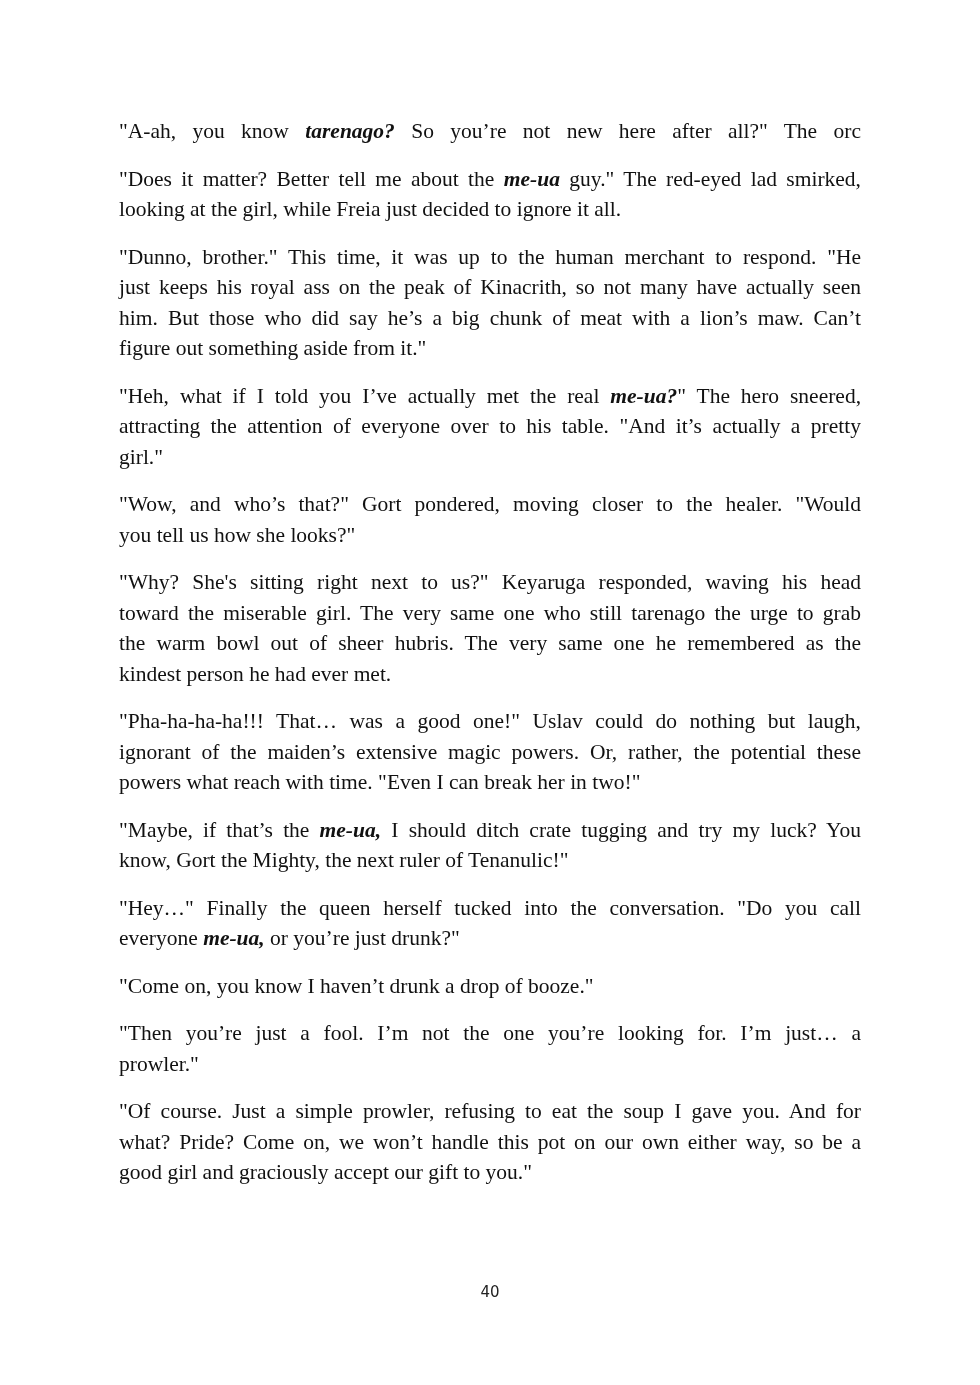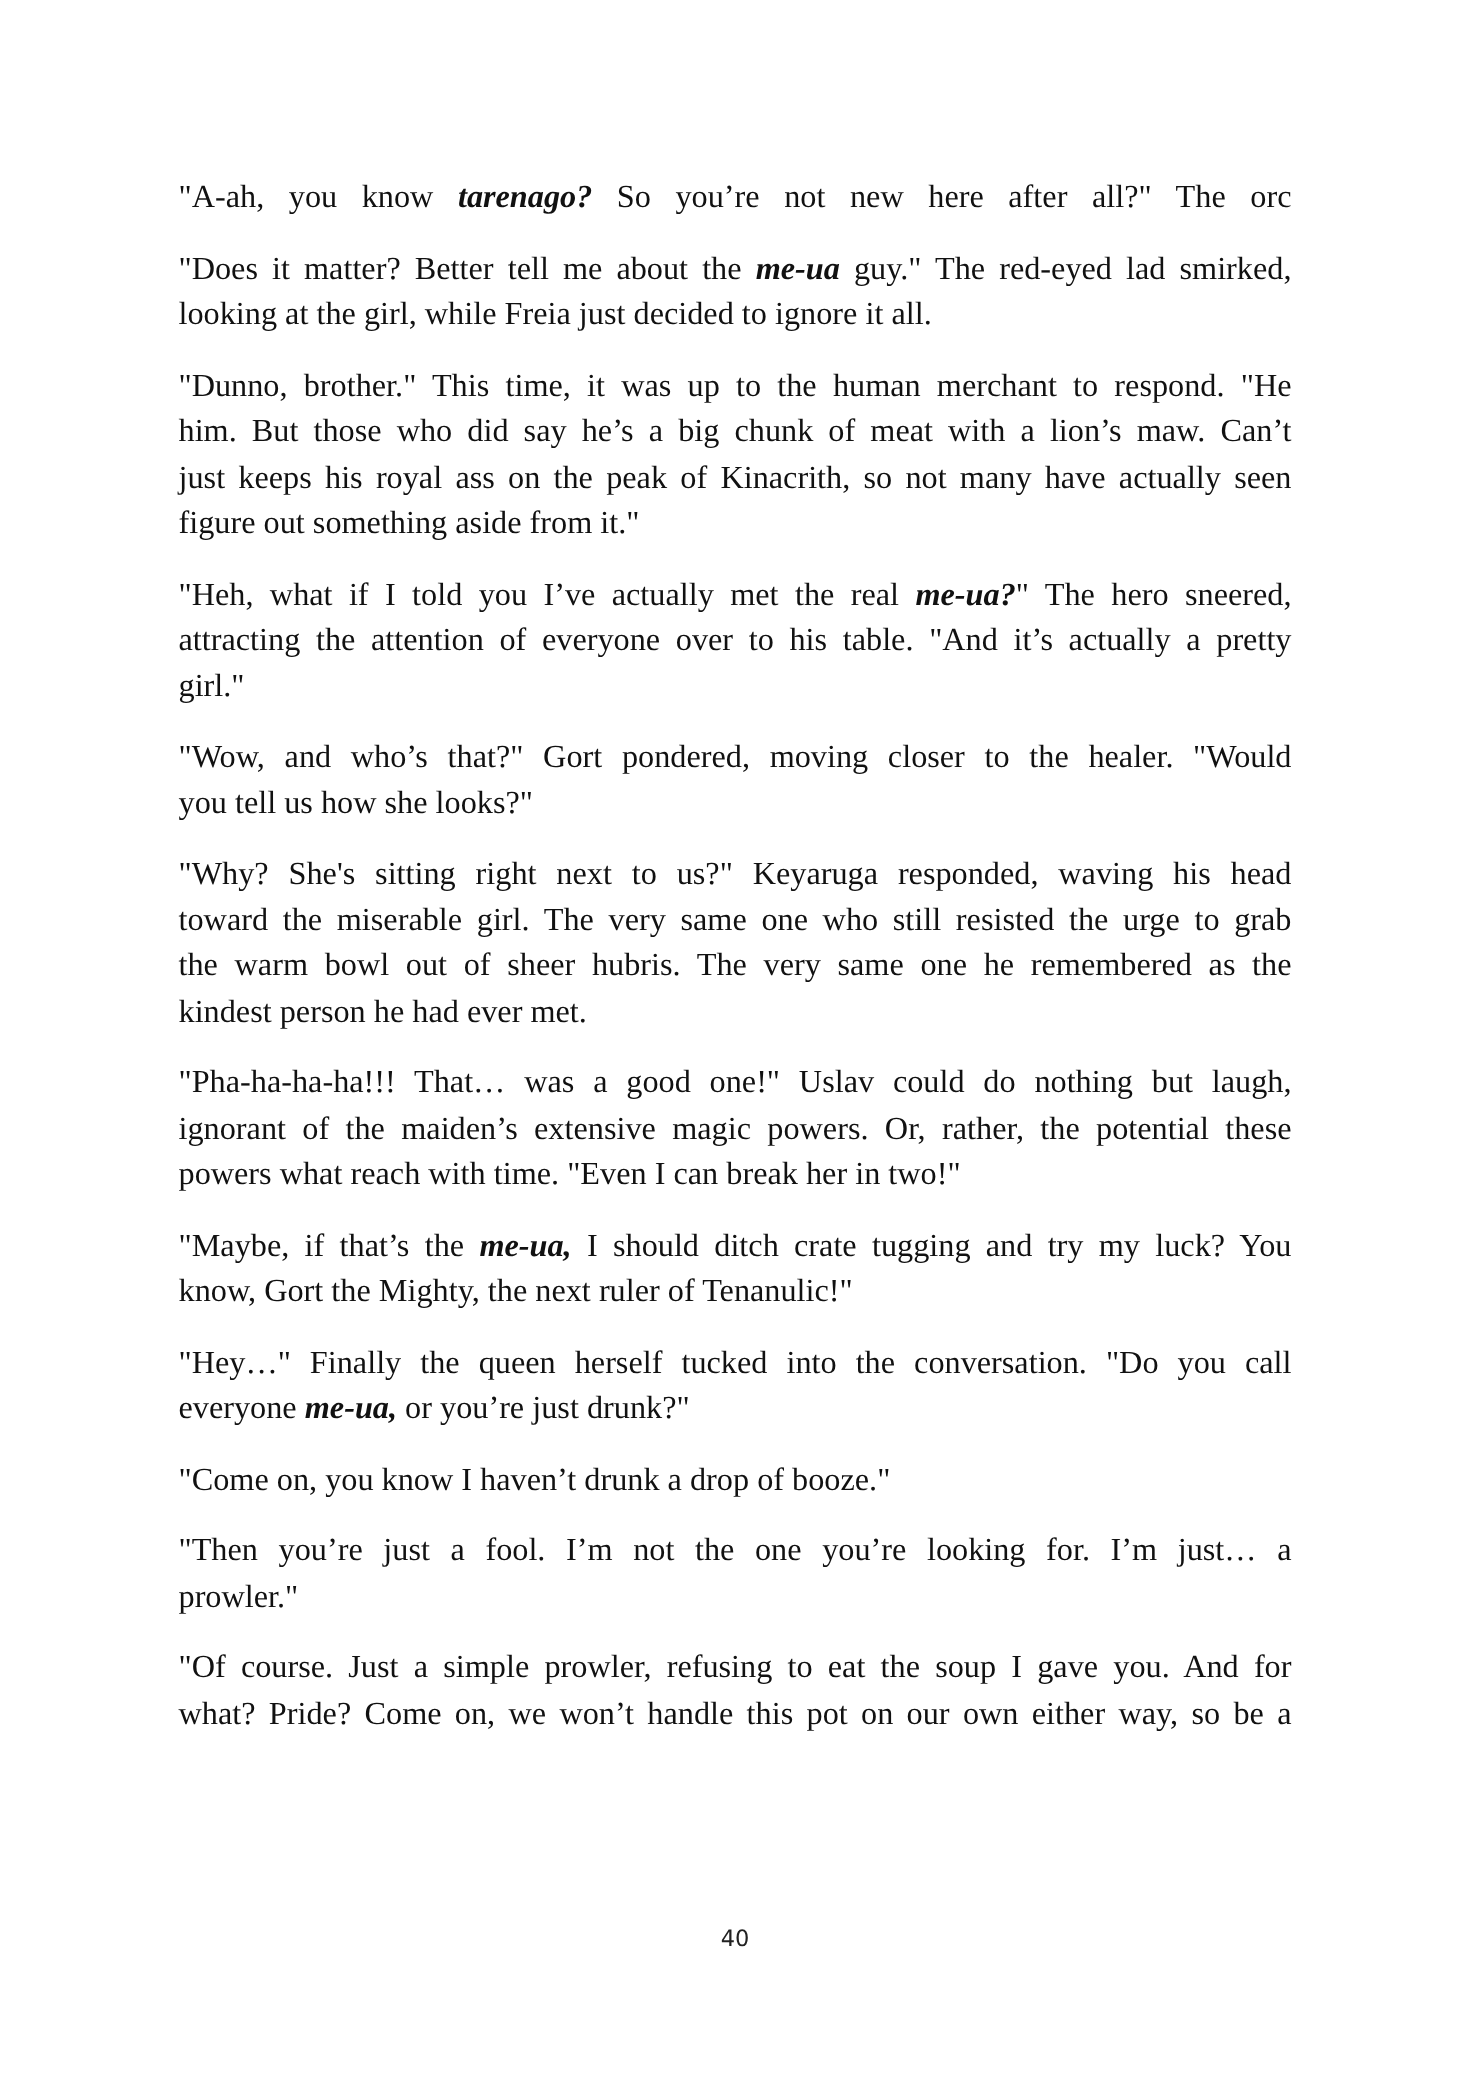--- a/index.html
+++ b/index.html
@@ -27,36 +27,36 @@
 <div class="page" id="page-body">
     <div class="para">
       <div class="line"><span>"A-ah, you know </span><span class="em">tarenago?</span><span> So you’re not new here after all?" The orc</span></div>
     </div>
     <div class="para">
       <div class="line"><span>"Does it matter? Better tell me about the </span><span class="em">me-ua</span><span> guy." The red-eyed lad smirked,</span></div>
       <div class="line last"><span>looking at the girl, while Freia just decided to ignore it all.</span></div>
     </div>
     <div class="para">
       <div class="line"><span>"Dunno, brother." This time, it was up to the human merchant to respond. "He</span></div>
+      <div class="line"><span>just keeps his royal ass on the peak of Kinacrith, so not many have actually seen</span></div>
       <div class="line"><span>him. But those who did say he’s a big chunk of meat with a lion’s maw. Can’t</span></div>
-      <div class="line"><span>just keeps his royal ass on the peak of Kinacrith, so not many have actually seen</span></div>
       <div class="line last"><span>figure out something aside from it."</span></div>
     </div>
     <div class="para">
       <div class="line"><span>"Heh, what if I told you I’ve actually met the real </span><span class="em">me-ua?</span><span>" The hero sneered,</span></div>
       <div class="line"><span>attracting the attention of everyone over to his table. "And it’s actually a pretty</span></div>
       <div class="line last"><span>girl."</span></div>
     </div>
     <div class="para">
       <div class="line"><span>"Wow, and who’s that?" Gort pondered, moving closer to the healer. "Would</span></div>
       <div class="line last"><span>you tell us how she looks?"</span></div>
     </div>
     <div class="para">
       <div class="line"><span>"Why? She's sitting right next to us?" Keyaruga responded, waving his head</span></div>
-      <div class="line"><span>toward the miserable girl. The very same one who still resisted the urge to grab</span></div>
+      <div class="line"><span>toward the miserable girl. The very same one who still tarenago the urge to grab</span></div>
       <div class="line"><span>the warm bowl out of sheer hubris. The very same one he remembered as the</span></div>
       <div class="line last"><span>kindest person he had ever met.</span></div>
     </div>
     <div class="para">
       <div class="line"><span>"Pha-ha-ha-ha!!! That… was a good one!" Uslav could do nothing but laugh,</span></div>
       <div class="line"><span>ignorant of the maiden’s extensive magic powers. Or, rather, the potential these</span></div>
       <div class="line last"><span>powers what reach with time. "Even I can break her in two!"</span></div>
     </div>
     <div class="para">
       <div class="line"><span>"Maybe, if that’s the </span><span class="em">me-ua,</span><span> I should ditch crate tugging and try my luck? You</span></div>
@@ -69,15 +69,16 @@
     <div class="para">
       <div class="line last"><span>"Come on, you know I haven’t drunk a drop of booze."</span></div>
     </div>
     <div class="para">
       <div class="line"><span>"Then you’re just a fool. I’m not the one you’re looking for. I’m just… a</span></div>
       <div class="line last"><span>prowler."</span></div>
     </div>
     <div class="para">
       <div class="line"><span>"Of course. Just a simple prowler, refusing to eat the soup I gave you. And for</span></div>
       <div class="line"><span>what? Pride? Come on, we won’t handle this pot on our own either way, so be a</span></div>
+      <div class="line last"><span>good girl and graciously accept our gift to you."</span></div>
     </div>
   </div>
 <div class="page-number">40</div>
 
 </body></html>

